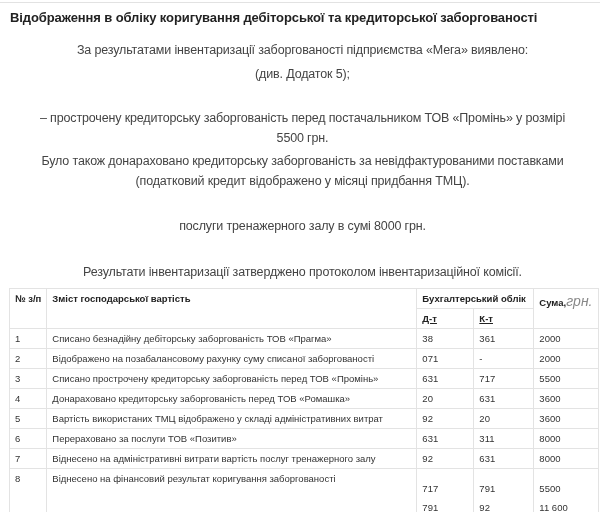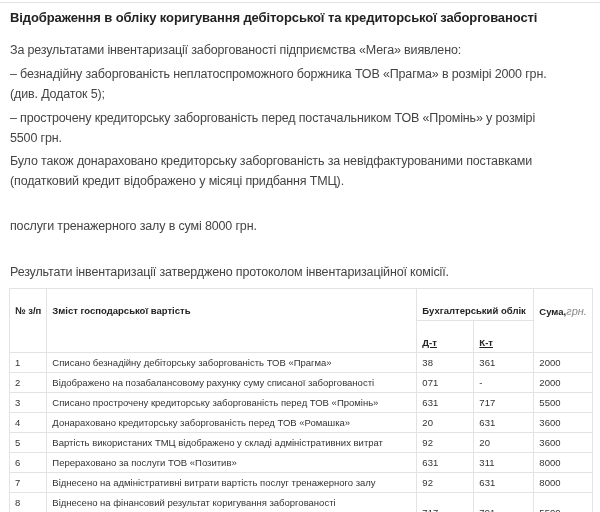--- a/index.html
+++ b/index.html
@@ -41,64 +41,63 @@
       line-height: 20px;
       color: #444444;
       letter-spacing: -0.15px;
     }
     .p1 { top: 40px; }
     .p2 { top: 64px; }
     .p3 { top: 108px; }
     .p4 { top: 151px; }
     .p5 { top: 216px; }
     .p6 { top: 262px; }
-    .body-text div { white-space: nowrap; }
+    .body-text div { white-space: nowrap; text-align: center; }
 
     table.ops {
       position: absolute;
       left: 9px;
       top: 288px;
       border-collapse: collapse;
       font-size: 9.5px;
       color: #333333;
       table-layout: fixed;
     }
     table.ops td, table.ops th {
       border: 1px solid #e3e3e3;
       padding: 0 5px;
       text-align: left;
       vertical-align: top;
       white-space: nowrap;
     }
     table.ops th {
       font-weight: bold;
       color: #222222;
-      padding-top: 16px;
+      padding-top: 4px;
     }
     table.ops td { height: 19px; line-height: 19px; }
     .hdr-row1 th { height: 15px; }
     .hdr-row2 th { height: 15px; text-decoration: underline; }
-    .unit { font-weight: normal; font-style: italic; color: #888888; font-size: 11px; }
+    .unit { font-weight: normal; font-style: italic; color: #888888; font-size: 14px; }
     .multi { line-height: 19px; padding-top: 10px !important; }
     .row8 td { height: 48px; }
     .row8 td.desc { line-height: 19px; }
   </style>
 </head>
 <body>
 
 <div class="top-rule"></div>
 
 <div class="title">Відображення в обліку коригування дебіторської та кредиторської заборгованості</div>
 
 <div class="body-text p1">
   <div>За результатами інвентаризації заборгованості підприємства «Мега» виявлено:</div>
 </div>
 
 <div class="body-text p2">
-  <div>–  безнадійну заборгованість неплатоспроможного боржника ТОВ «Прагма» в розмірі 2000 грн.</div>
   <div>(див. Додаток 5);</div>
 </div>
 
 <div class="body-text p3">
   <div>–  прострочену кредиторську заборгованість перед постачальником ТОВ «Промінь» у розмірі</div>
   <div>5500 грн.</div>
 </div>
 
 <div class="body-text p4">
   <div>Було також донараховано кредиторську заборгованість за невідфактурованими поставками</div>

